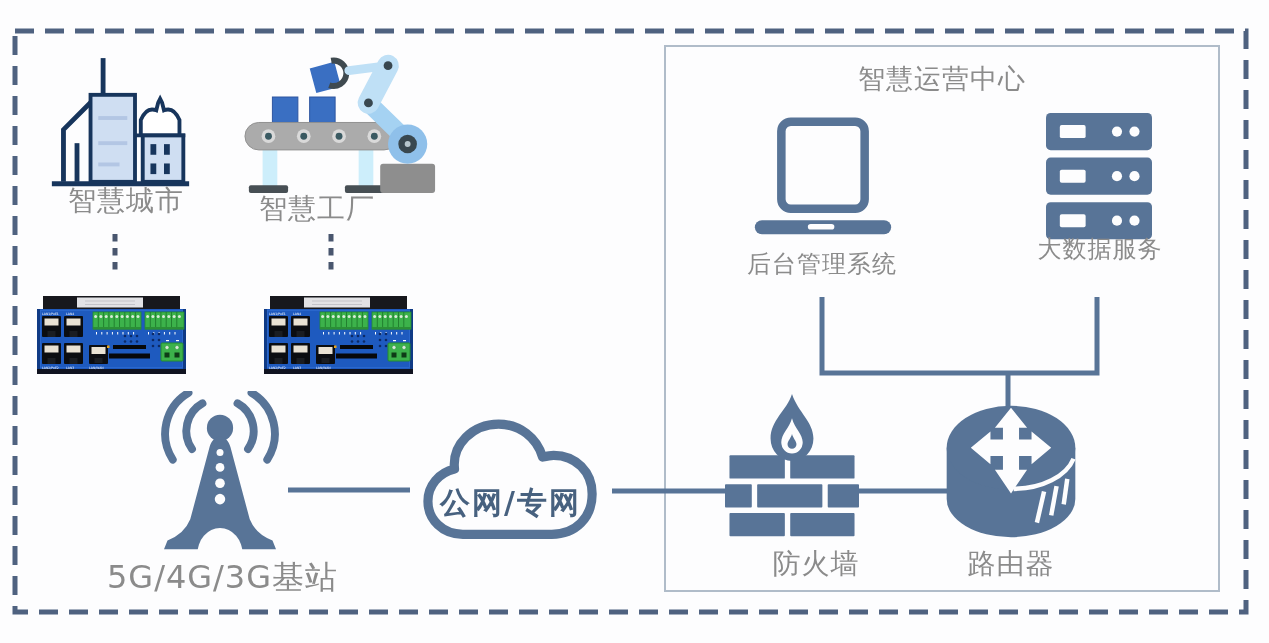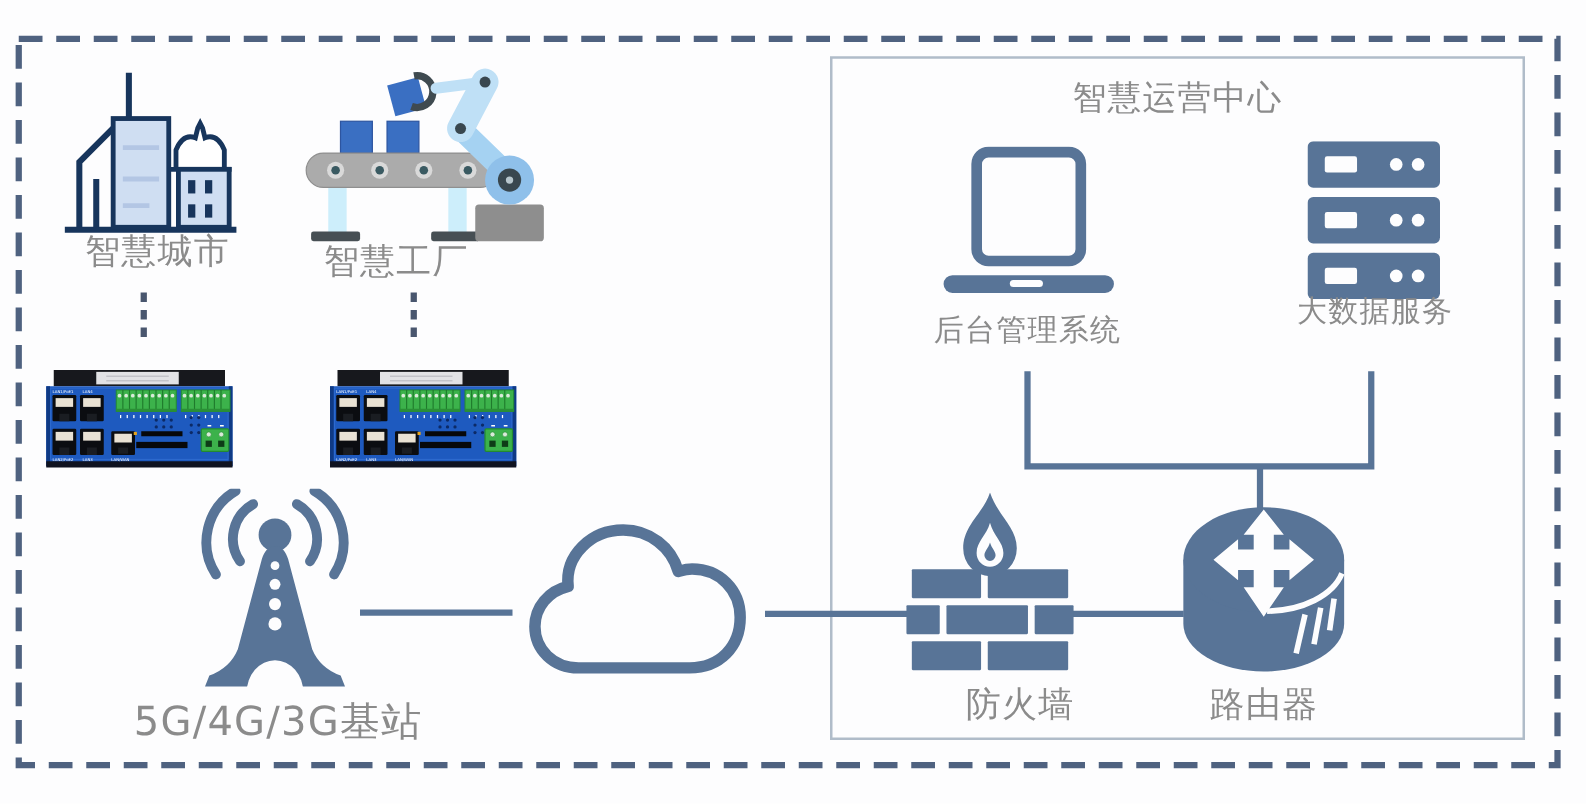--- a/index.html
+++ b/index.html
@@ -385,20 +385,21 @@
       <path d="M116,2 A54,54 0 0 1 134,78"></path>
     </g>
   </svg>
   <div class="lbl" style="left:90px;top:560px;width:265px;font-size:32px;">5G/4G/3G基站</div>
 
   <svg class="abs" style="left:405px;top:402px" width="211" height="147" viewBox="0 0 230 160" preserveAspectRatio="none">
     <path d="M63,144 C41,144 25,128 25,108 C25,91 37,77 54,73 C51,46 74,24 102,24
              C125,24 144,39 150,60 C154,59 158,58 162,58 C186,58 204,76 204,100
              C204,126 186,144 160,144 Z" fill="#fdfdfe" stroke="#587497" stroke-width="10" stroke-linejoin="round"></path>
   </svg>
+  <div class="lbl cloud-text" style="left:405px;top:486px;width:211px;">公网/专网</div>
 
   <svg class="abs" style="left:725px;top:394px" width="134" height="158" viewBox="0 0 150 170" preserveAspectRatio="none">
     <g fill="#587497">
       <path d="M75,0 C69,18 51,28 51,48 a24,24 0 0 0 48,0 C99,30 82,20 75,0 Z"></path>
     </g>
     <path d="M75,26 C72,37 63,42 63,52 a12,12 0 0 0 24,0 C87,43 78,37 75,26 Z" fill="#fdfdfe"></path>
     <path d="M75,43 C73.5,48 70,50.5 70,54 a5,5 0 0 0 10,0 C80,50.5 76.5,48 75,43 Z" fill="#587497"></path>
     <g fill="#587497">
       <rect x="5" y="66" width="62" height="25" rx="1"></rect>
       <rect x="73" y="66" width="72" height="25" rx="1"></rect>

